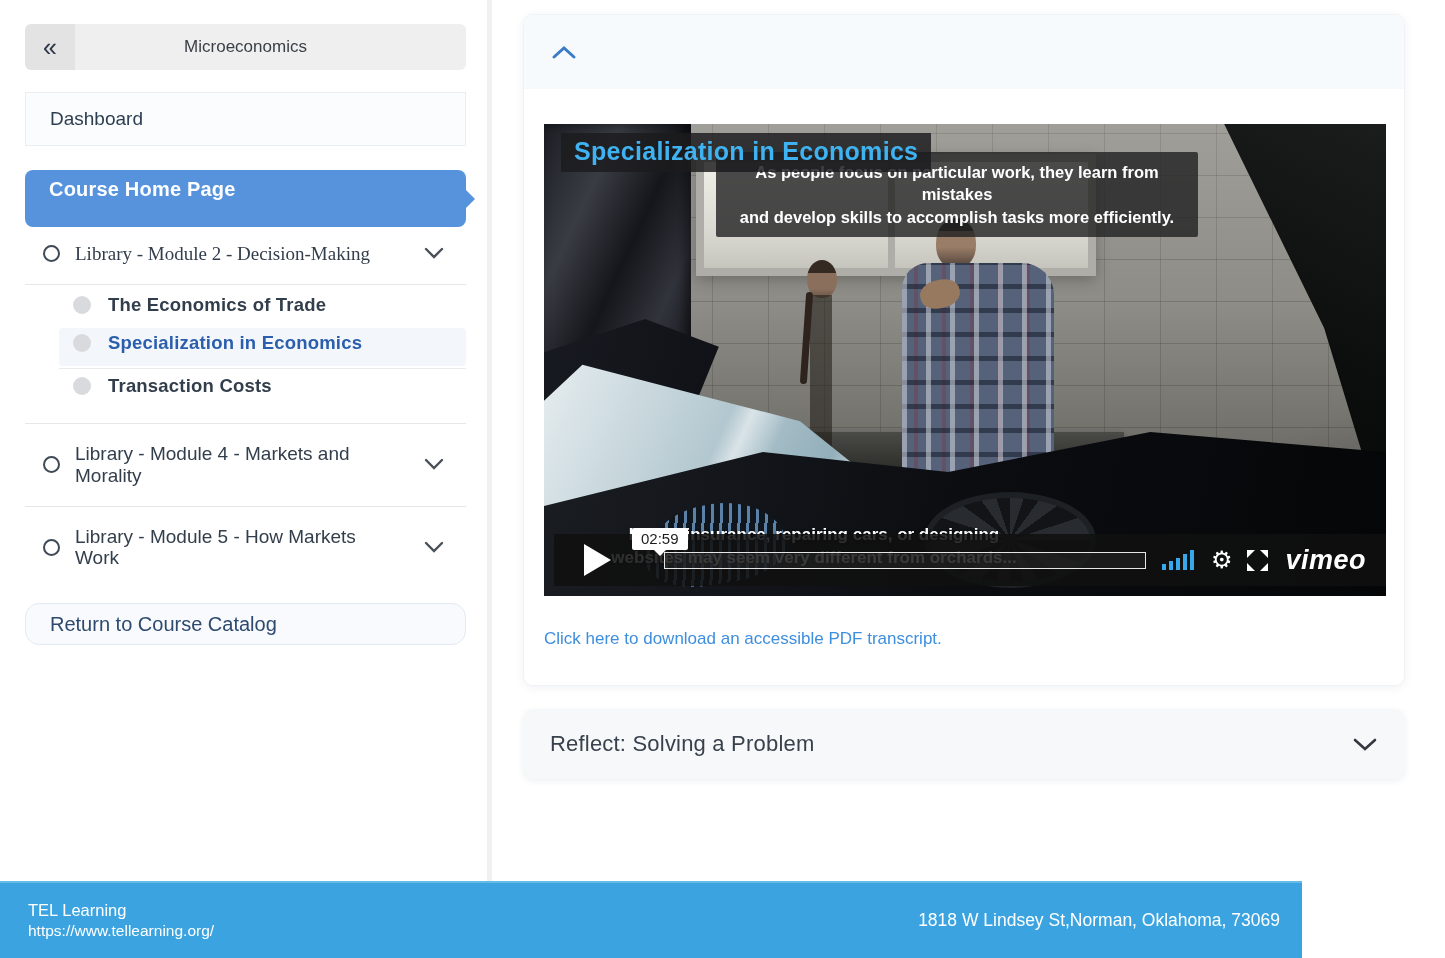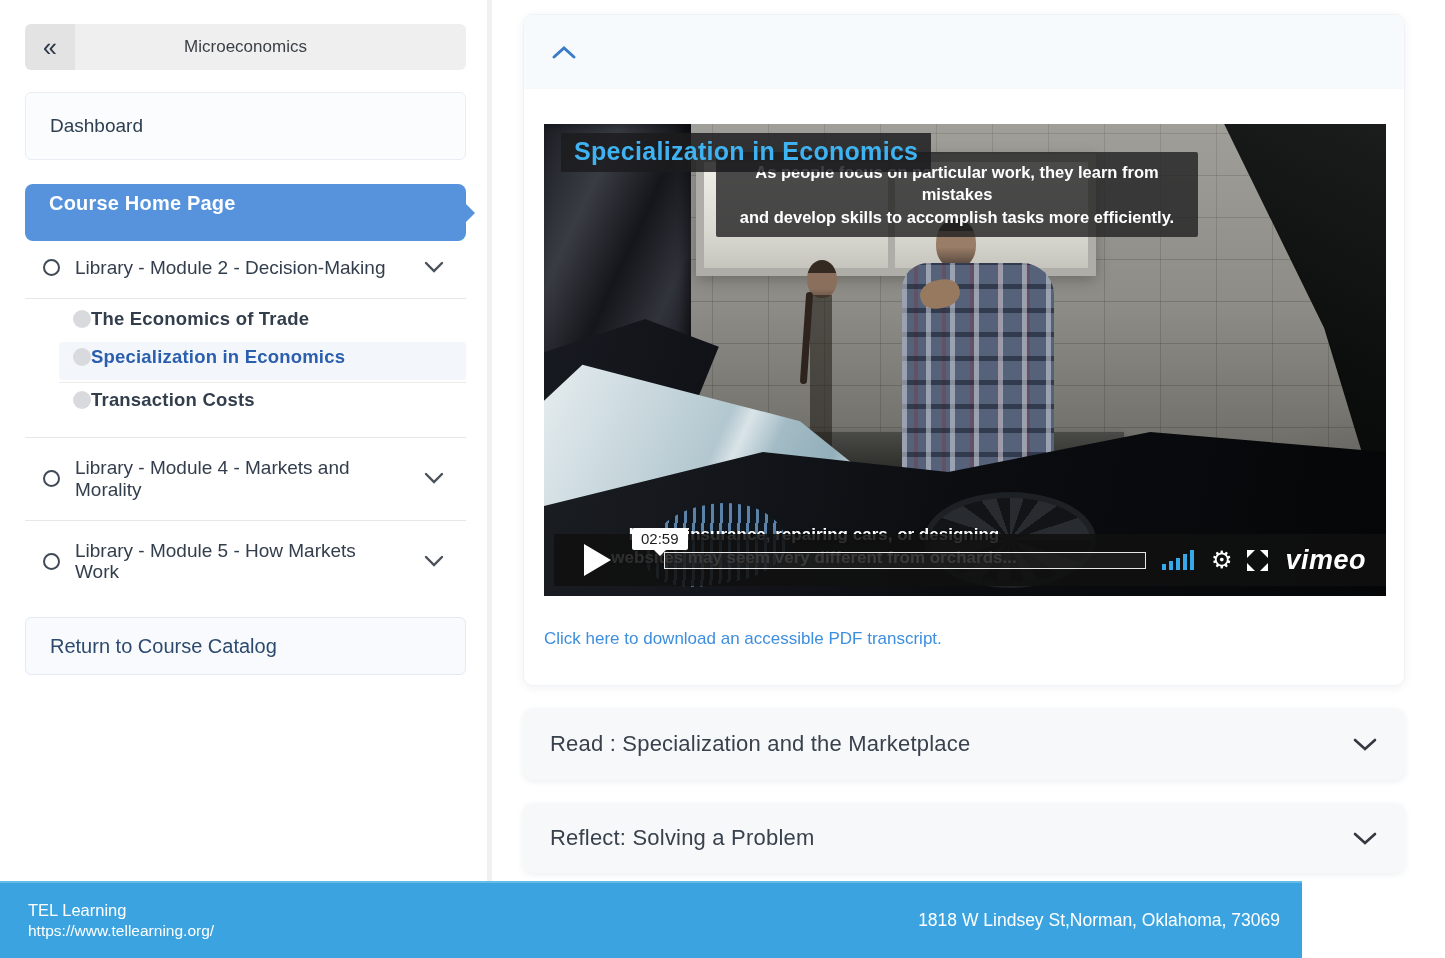--- a/index.html
+++ b/index.html
@@ -4,38 +4,38 @@
 <style>
   * { margin:0; padding:0; box-sizing:border-box; }
   html,body { width:1445px; height:958px; background:#fff; font-family:"Liberation Sans", sans-serif; }
   .app { position:relative; width:1445px; height:958px; background:#fff; overflow:hidden; }
 
   
   .sidebar { position:absolute; left:25px; top:24px; width:441px; }
   .s-header { position:relative; height:46px; background:#efefef; border-radius:6px; display:flex; align-items:center; overflow:hidden; }
   .s-collapse { width:50px; height:46px; background:#e3e3e3; display:flex; align-items:center; justify-content:center; font-size:25px; color:#2d3748; cursor:pointer; border-radius:6px 0 0 6px; }
   .s-course-title { position:absolute; left:0; right:0; text-align:center; font-size:17px; color:#3a3f46; }
-  .s-dashboard { margin-top:22px; height:68px; background:#fbfcfe; border:1px solid #e9eef5; border-radius:6px; display:flex; align-items:center; padding:0 24px; font-size:19px; color:#2d3e50; cursor:pointer; }
+  .s-dashboard { margin-top:22px; height:54px; background:#fbfcfe; border:1px solid #e9eef5; border-radius:0; display:flex; align-items:center; padding:0 24px; font-size:19px; color:#2d3e50; cursor:pointer; }
   .s-home { position:relative; margin-top:24px; height:57px; background:#5793dc; border-radius:8px; display:flex; padding:8px 24px; font-size:20px; font-weight:600; color:#fdfeff; cursor:pointer; letter-spacing:0.2px; }
   .s-home-arrow { position:absolute; right:-9px; top:50%; transform:translateY(-50%); width:0; height:0; border-top:10px solid transparent; border-bottom:10px solid transparent; border-left:10px solid #5793dc; }
 
   .mod { display:flex; align-items:center; gap:15px; padding:14px 14px 14px 18px; cursor:pointer; }
   .mod .ring { width:17px; height:17px; border:2.5px solid #3f4a56; border-radius:50%; flex:none; }
   .mod .mlabel { flex:1; font-size:19px; color:#333e4c; line-height:1.15; max-width:316px; }
   .mod .chev { flex:none; margin-left:auto; margin-right:8px; display:flex; }
   .mod.active { background:#eef2fa; border-radius:8px; }
   .mod.active .mlabel { color:#2c62ae; }
   .sep { border:none; border-top:1px solid #e7e7e7; margin:5px 0; }
-  .sub { display:flex; align-items:center; margin-left:34px; padding:4px 10px 12px 14px; cursor:pointer; }
+  .sub { display:flex; align-items:center; gap:17px; margin-left:34px; padding:4px 10px 12px 14px; cursor:pointer; }
   .sub .dot { width:18px; height:18px; border-radius:50%; background:#d9dadd; flex:none; }
   .sub .slabel { font-size:18.5px; font-weight:700; color:#333e4c; letter-spacing:0.2px; }
   .sub.active { background:#f3f6fa; border-radius:4px; }
   .sub.active .slabel { color:#2b5fad; }
   .sub-sep { border:none; border-top:1px solid #eaeaea; margin:2px 0 2px 34px; }
-  .s-return { margin-top:20px; height:58px; background:#f8fafd; border:1px solid #e2eaf4; border-radius:6px; display:flex; align-items:center; padding:0 24px; font-size:20px; color:#2d4a6e; cursor:pointer; }
+  .s-return { margin-top:20px; height:42px; background:#f8fafd; border:1px solid #e2eaf4; border-radius:14px; display:flex; align-items:center; padding:0 24px; font-size:20px; color:#2d4a6e; cursor:pointer; }
 
   .v-rule { position:absolute; left:487px; top:0; width:5px; height:881px; background:#f1f1f1; }
 
   
   .main { position:absolute; left:523px; top:14px; width:882px; }
   .watch-card { background:#fff; border:1px solid #f0f2f5; border-radius:10px; box-shadow:0 2px 8px rgba(40,60,90,0.07); overflow:hidden; }
   .watch-header { height:74px; background:#f6fafd; display:flex; align-items:center; justify-content:space-between; padding:0 27px; cursor:pointer; }
   .watch-title { color:#3f86d0; font-size:23px; font-weight:600; letter-spacing:0.2px; }
   .watch-body { padding:35px 20px 36px; background:#fff; }
   .transcript-link { display:inline-block; margin-top:33px; color:#3e8ede; font-size:17px; cursor:pointer; }
@@ -145,21 +145,21 @@
 
     <div class="s-dashboard">
       <span>Dashboard</span>
     </div>
 
     <div class="s-home">
       <span>Course Home Page</span>
       <span class="s-home-arrow"></span>
     </div>
 
-    <div class="mod" style="margin-top:2px;">
+    <div class="mod" style="margin-top:2px;font-family:Liberation Serif, serif;">
       <span class="ring"></span>
       <span class="mlabel">Library - Module 2 - Decision-Making</span>
       <span class="chev">
         <svg class="chev-svg" width="20" height="13" viewBox="0 0 20 13">
             <polyline points="2,2 10,10 18,2" fill="none" stroke="#4a5058" stroke-width="2.4" stroke-linecap="round"></polyline>
           </svg>
       </span>
     </div>
     <hr class="sep">
 
@@ -277,28 +277,20 @@
             </div>
             <div class="v-vimeo">vimeo</div>
           </div>
           <div class="v-tooltip">02:59</div>
         </div>
 
         <a class="transcript-link">Click here to download an accessible PDF transcript.</a>
       </div>
     </section>
 
-    <section class="acc-card acc-read">
-      <span class="acc-title">Read : Specialization and the Marketplace</span>
-      <span>
-        <svg class="chev-svg" width="26" height="15" viewBox="0 0 26 15">
-            <polyline points="3,3 13,12 23,3" fill="none" stroke="#33393f" stroke-width="2.6" stroke-linecap="round"></polyline>
-          </svg>
-      </span>
-    </section>
 
     <section class="acc-card acc-reflect">
       <span class="acc-title">Reflect: Solving a Problem</span>
       <span>
         <svg class="chev-svg" width="26" height="15" viewBox="0 0 26 15">
             <polyline points="3,3 13,12 23,3" fill="none" stroke="#33393f" stroke-width="2.6" stroke-linecap="round"></polyline>
           </svg>
       </span>
     </section>
   </main>

